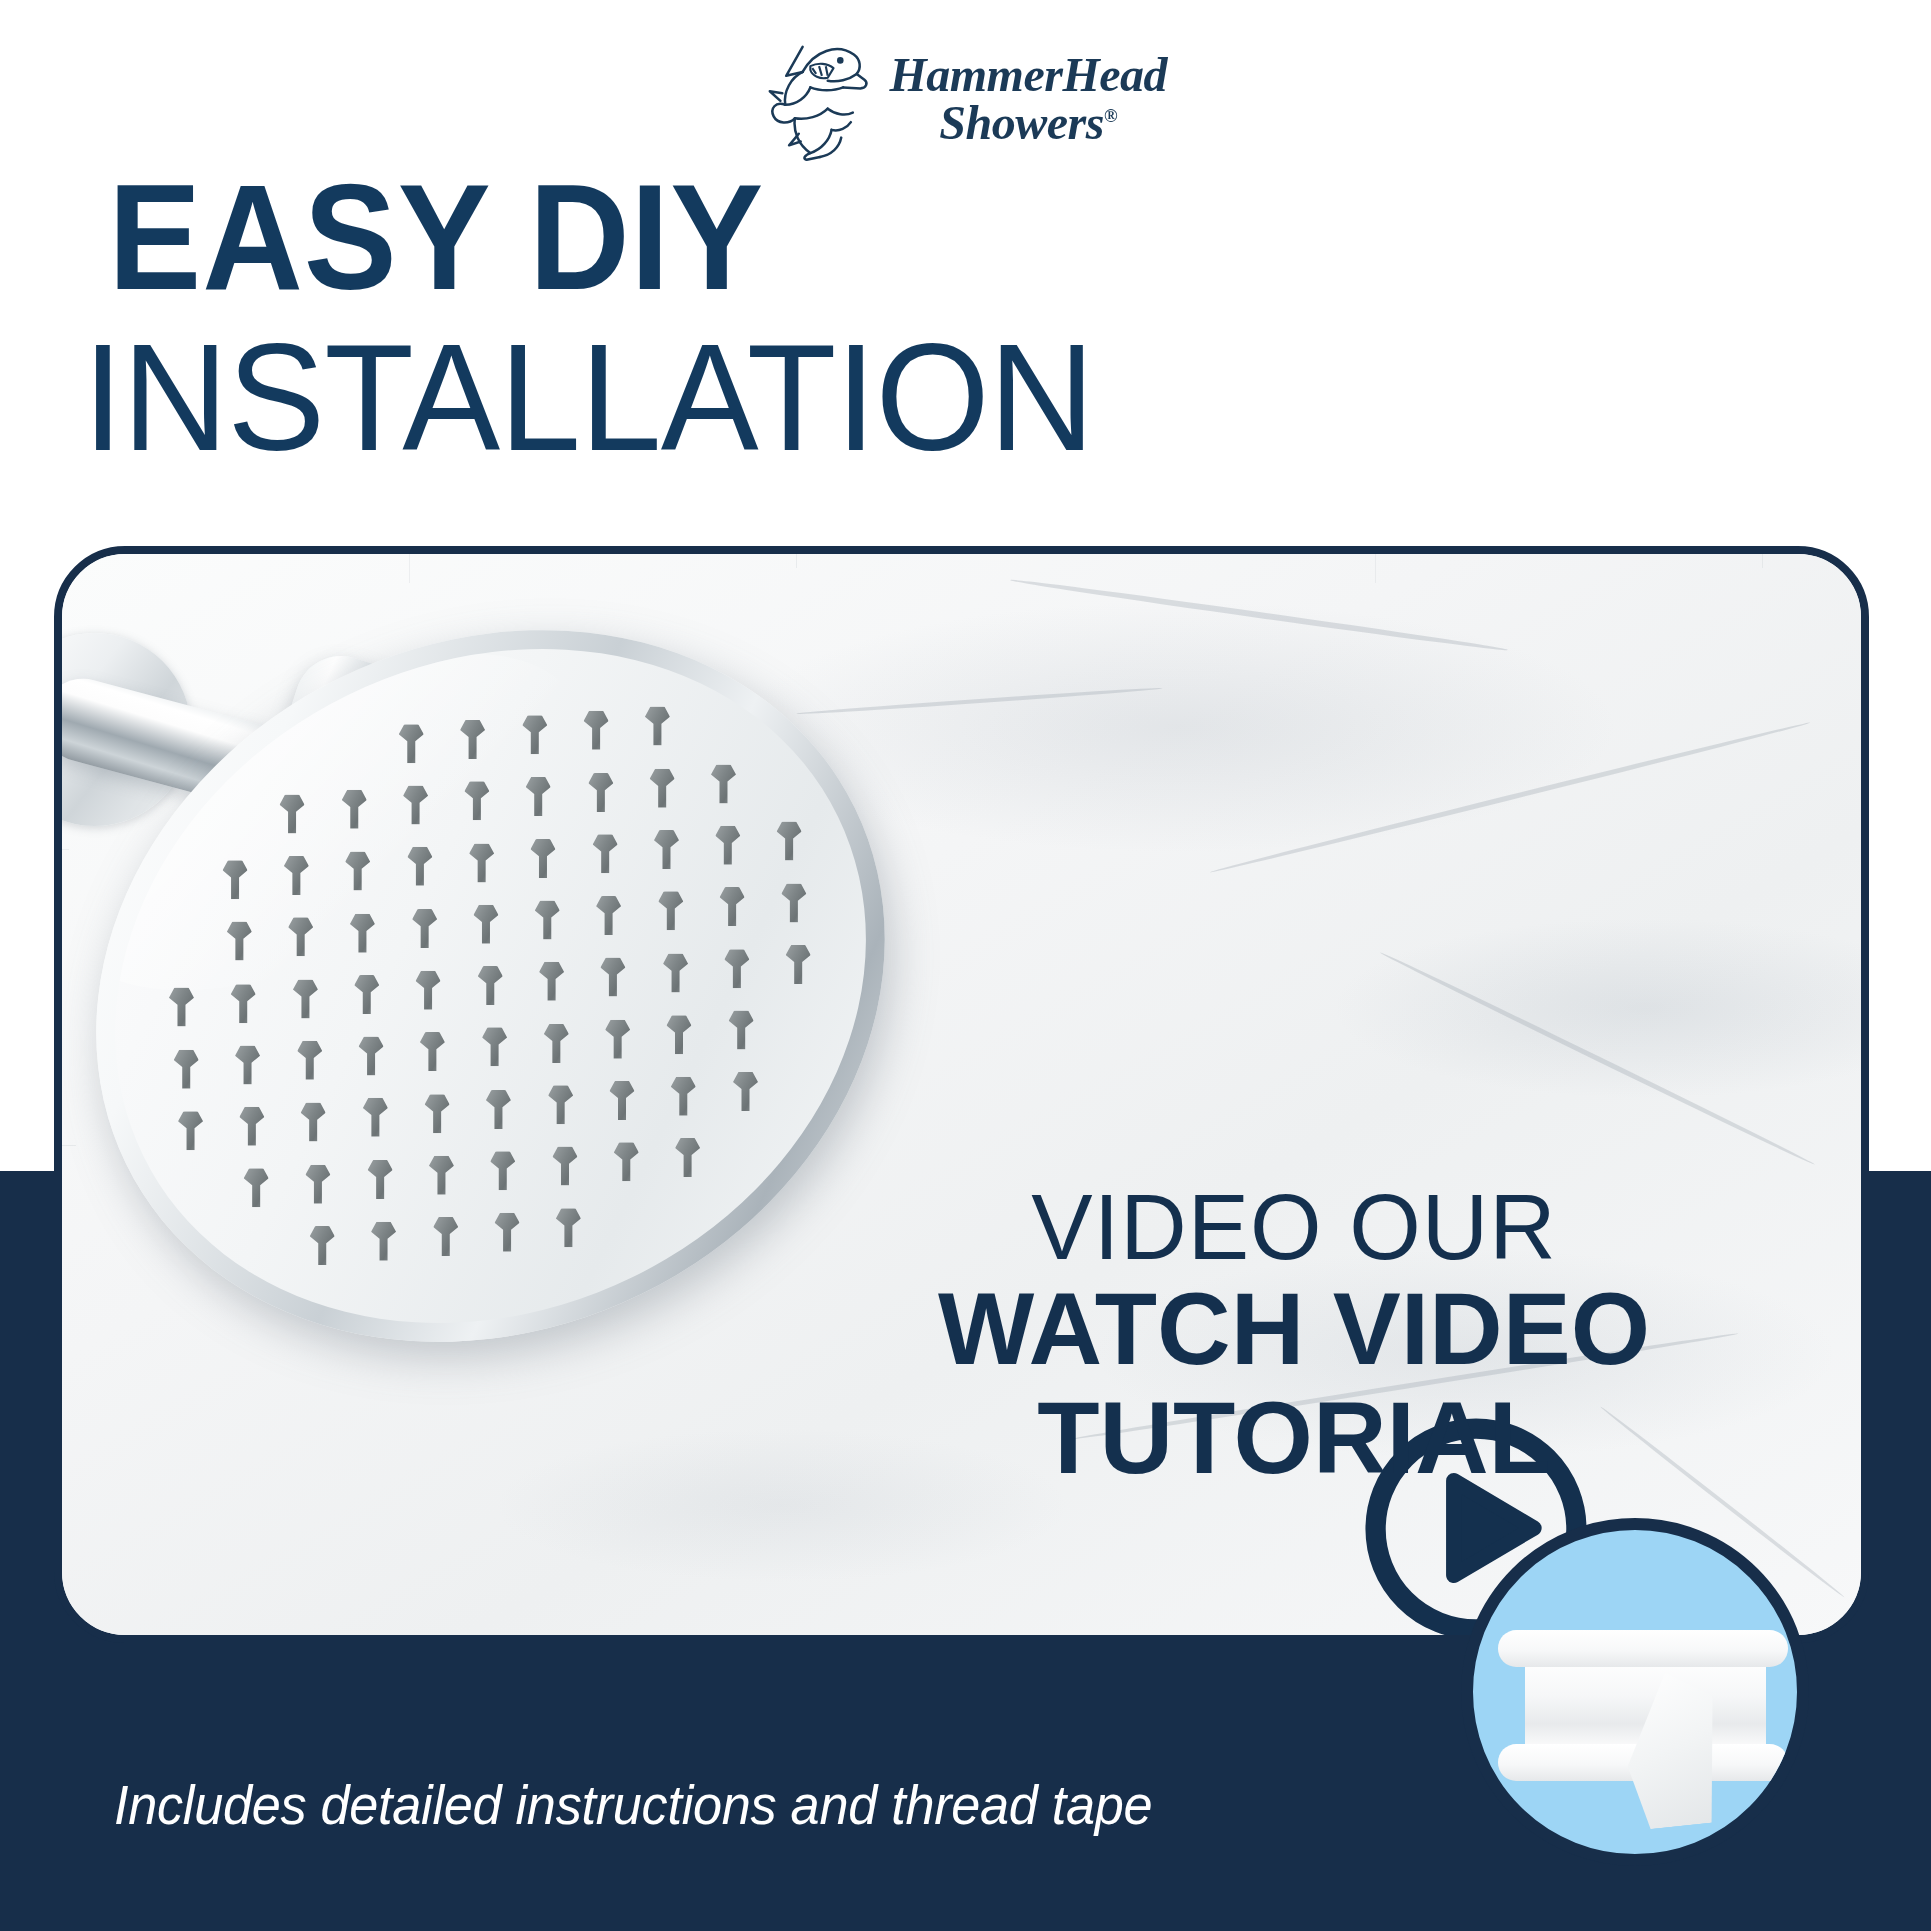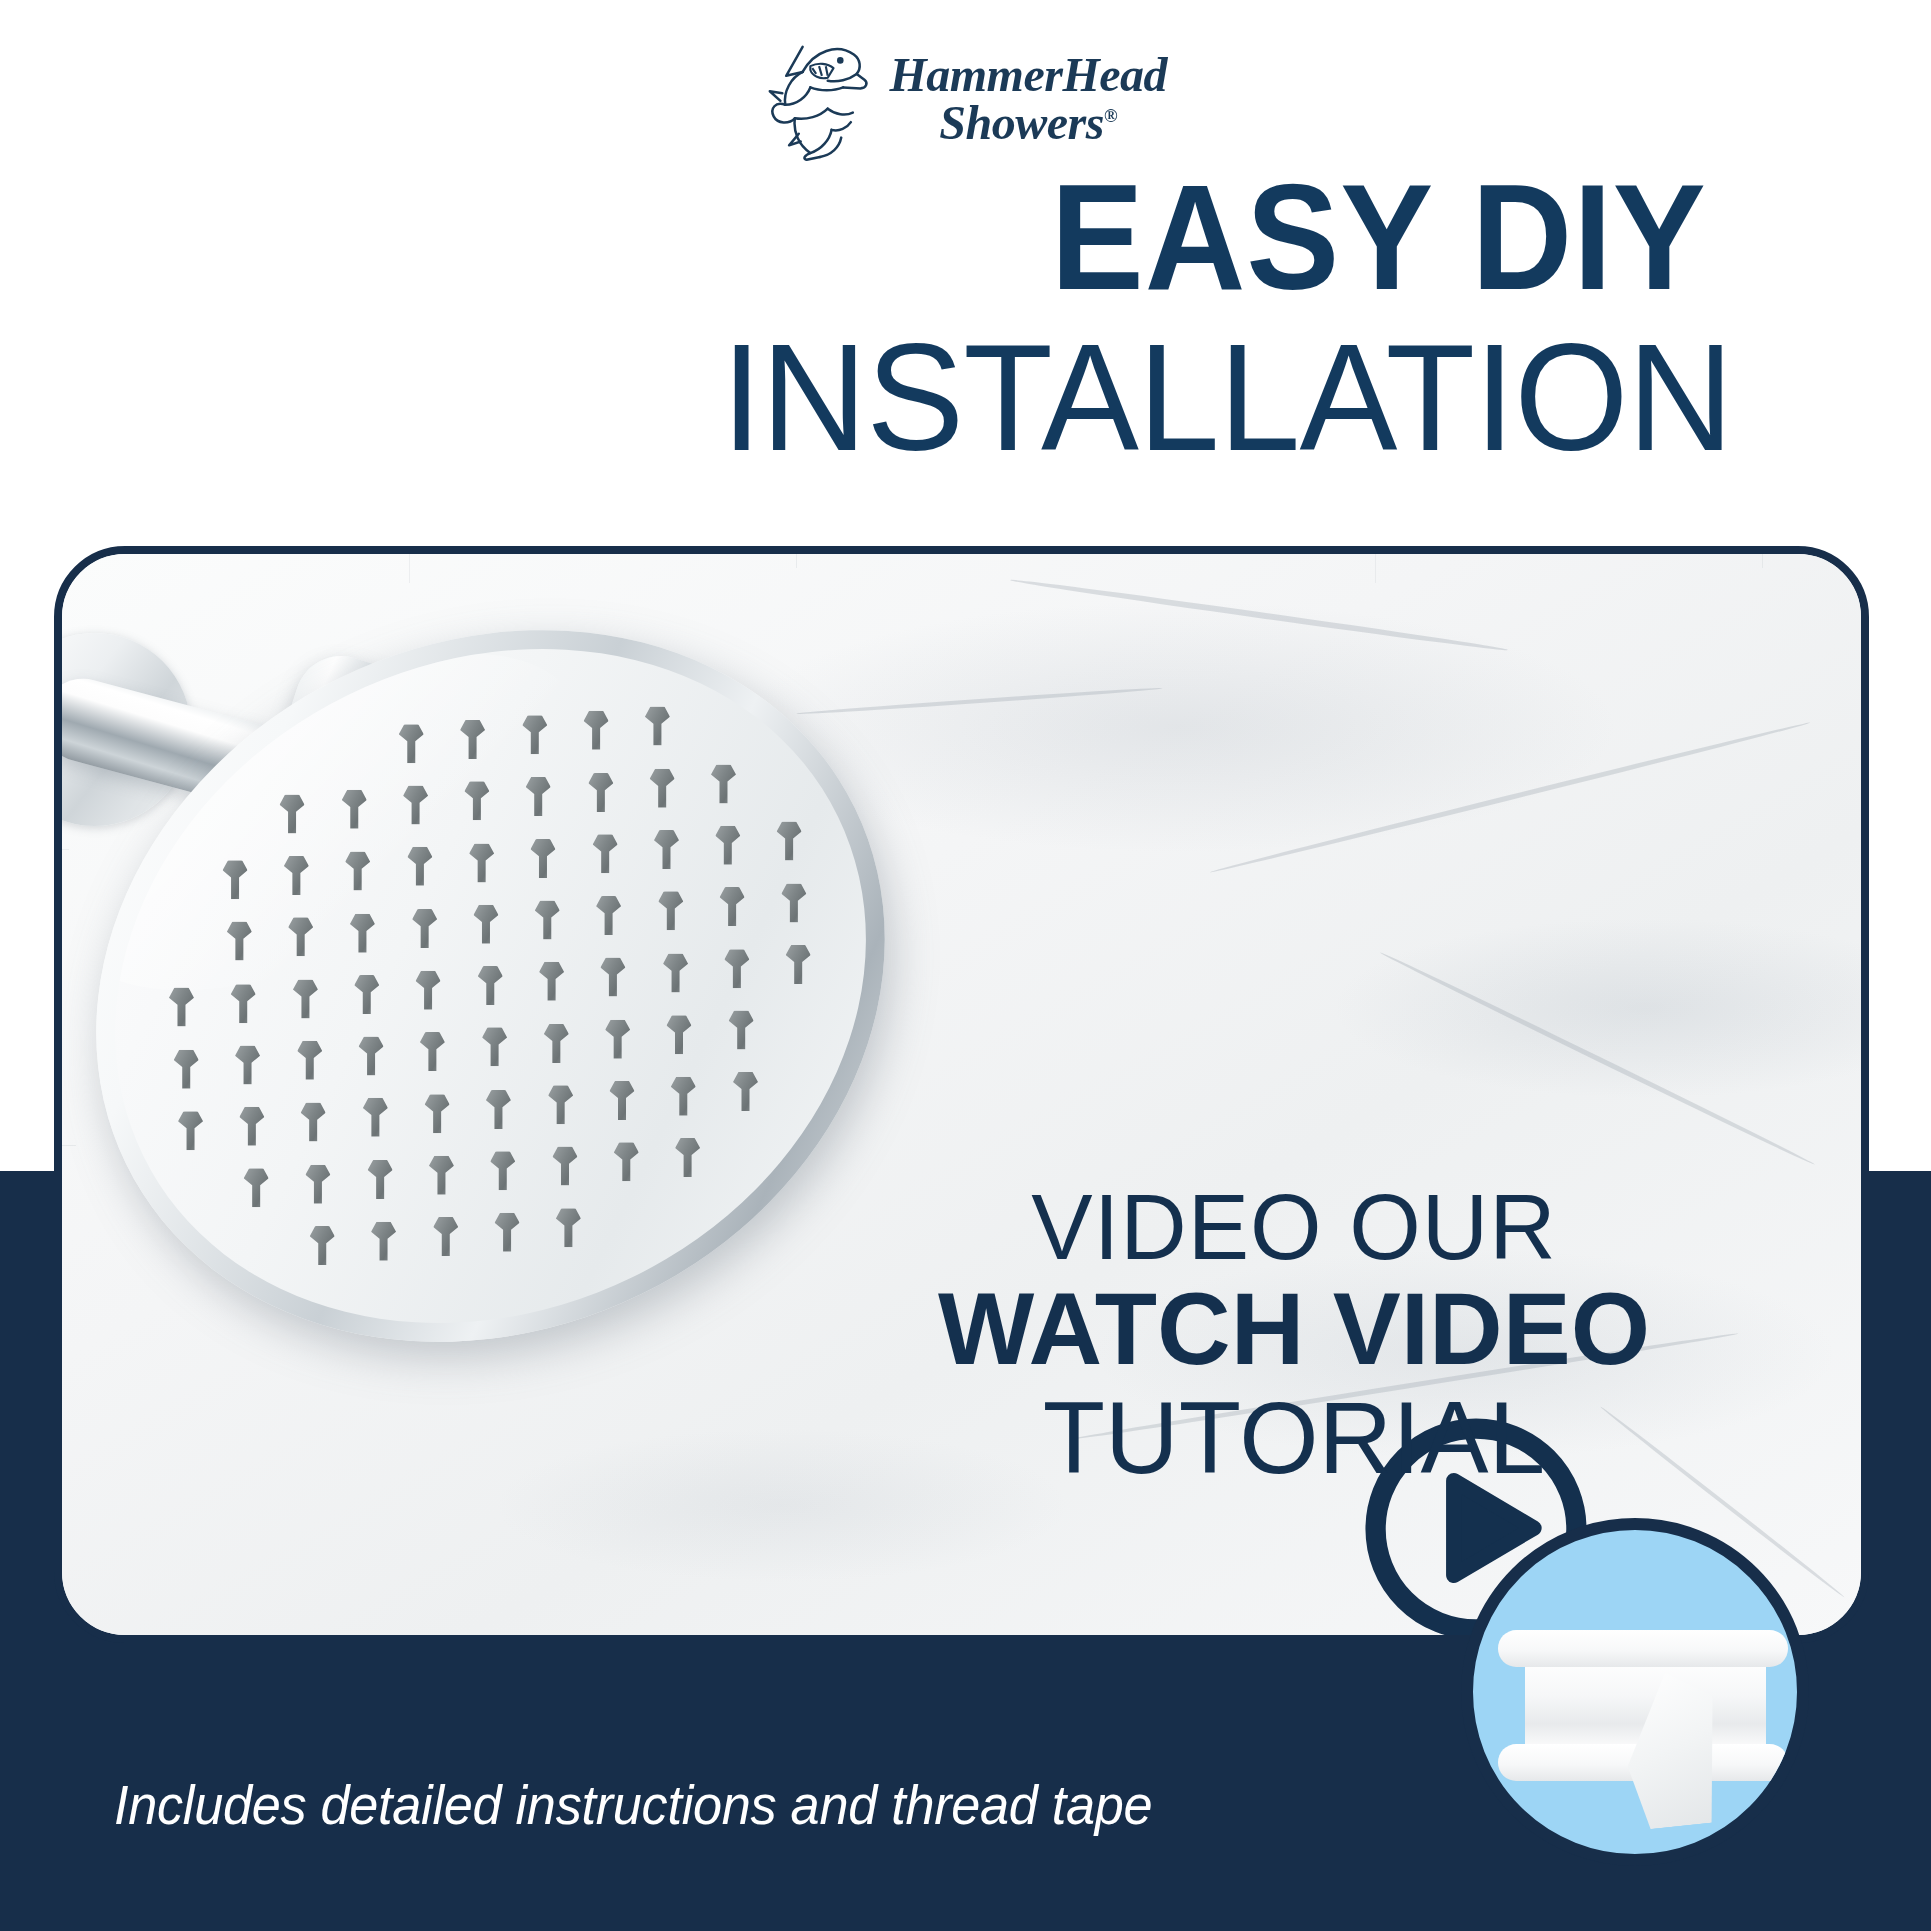--- a/index.html
+++ b/index.html
@@ -24,21 +24,21 @@
     font-family:"Liberation Serif", serif;
     font-weight:bold; font-style:italic;
     color:#1b3a57; letter-spacing:-0.5px;
     white-space:nowrap;
   }
   #logo-line-1{ font-size:48px; }
   #logo-line-2{ font-size:48px; position:relative; }
   #logo-reg{ font-size:18.3px; vertical-align:super; font-style:normal; }
 
   
-  #headline{ position:absolute; left:0; top:162px; width:1767px; text-align:right;padding-left:48px; }
+  #headline{ position:absolute; left:0; top:162px; width:1767px; text-align:left;padding-left:48px; }
   #headline-line-1{
     font-size:150px; font-weight:bold; color:#133A5E;
     letter-spacing:1px; line-height:1.0;
     transform:scaleX(0.93); transform-origin:center;
   }
   #headline-line-2{
     font-size:153px; font-weight:300; color:#133A5E;
     letter-spacing:-1px; line-height:1.06; margin-top:3.9px;
     transform:scaleX(0.96); transform-origin:center;
   }
@@ -132,21 +132,21 @@
     position:absolute; left:1302px; top:863px; width:224px; height:224px;
   }
 
   
   #watch-block{
     position:absolute; left:734px; top:1180px; width:1120px;
     text-align:center; color:#14304e;
   }
   #watch-line-1{ font-size:92px; font-weight:300; letter-spacing:1px; line-height:1.03; }
   #watch-line-2{ font-size:102px; font-weight:bold; letter-spacing:0px; line-height:1.07; }
-  #watch-line-3{ font-size:102px; font-weight:normal; letter-spacing:0px; line-height:1.07; }
+  #watch-line-3{ font-size:102px; font-weight:bold; letter-spacing:0px; line-height:1.07; }
 
   
   #tape-badge{
     position:absolute; left:1461px; top:1518px; width:348px; height:348px;
     border-radius:50%; background:#9dd5f5;
     border:12.6px solid #172e4a;
     overflow:hidden;
   }
   #tape-core{
     position:absolute; left:52px; top:127px; width:241px; height:93px;

